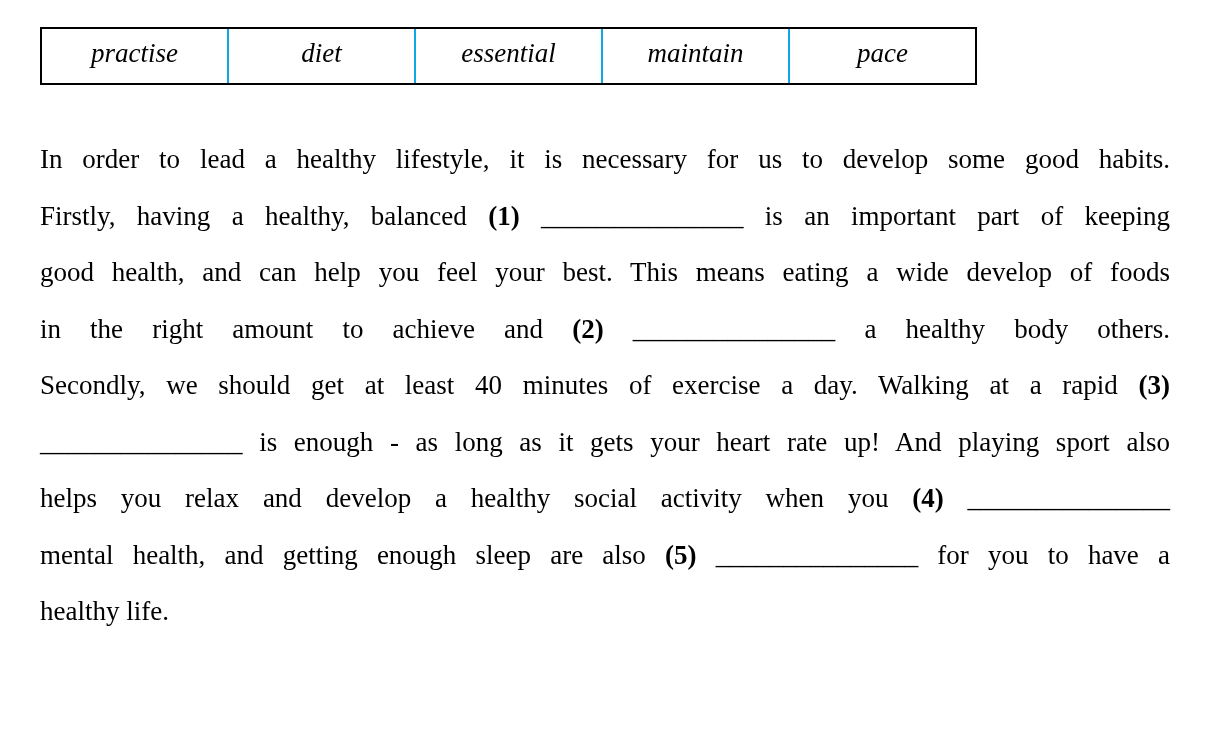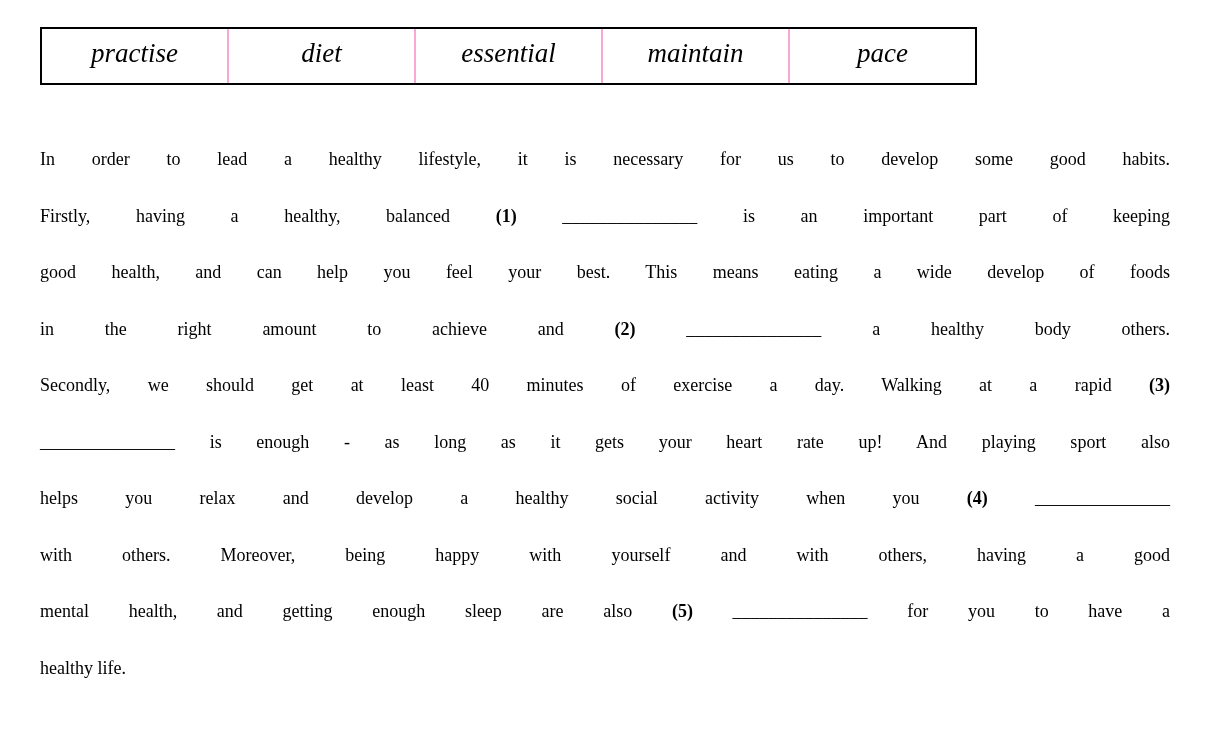--- a/index.html
+++ b/index.html
@@ -25,31 +25,31 @@
     height: 58px;
     box-sizing: border-box;
     border: 2px solid #000000;
     display: flex;
   }
   .wordbox .cell {
     flex: 1 1 0;
     display: flex;
     align-items: center;
     justify-content: center;
-    border-right: 2px solid #f9a8d4;
+    border-right: 2px solid #0ea5e9;
     font-style: italic;
     font-size: 27px;
     padding-bottom: 6px;
     box-sizing: border-box;
   }
   .wordbox .cell:last-child { border-right: none; }
   .passage {
     margin-top: 46px;
     width: 1130px;
-    font-size: 18px;
+    font-size: 27px;
     line-height: 56.5px;
   }
   .jline {
     text-align: justify;
     text-align-last: justify;
   }
   .lline { text-align: left; font-family: Liberation Serif, serif; }
   .b { font-weight: bold; }
 </style>
 </head>
@@ -85,20 +85,19 @@
     <div class="jline"><span>good health, and can help you feel your best. This means eating a wide develop of foods</span></div>
 
     <div class="jline"><span>in the right amount to achieve and </span><span class="b">(2)</span><span> </span><span>_______________</span><span> a healthy body others.</span></div>
 
     <div class="jline"><span>Secondly, we should get at least 40 minutes of exercise a day. Walking at a rapid </span><span class="b">(3)</span></div>
 
     <div class="jline"><span>_______________</span><span> is enough - as long as it gets your heart rate up! And playing sport also</span></div>
 
     <div class="jline"><span>helps you relax and develop a healthy social activity when you </span><span class="b">(4)</span><span> </span><span>_______________</span></div>
 
-    <div class="jline"><span>with others. Moreover, being happy with yourself and with others, having a good</span></div>
 
     <div class="jline"><span>mental health, and getting enough sleep are also </span><span class="b">(5)</span><span> </span><span>_______________</span><span> for you to have a</span></div>
 
     <div class="lline"><span>healthy life.</span></div>
 
   </div>
 </div>
 
 </body></html>

